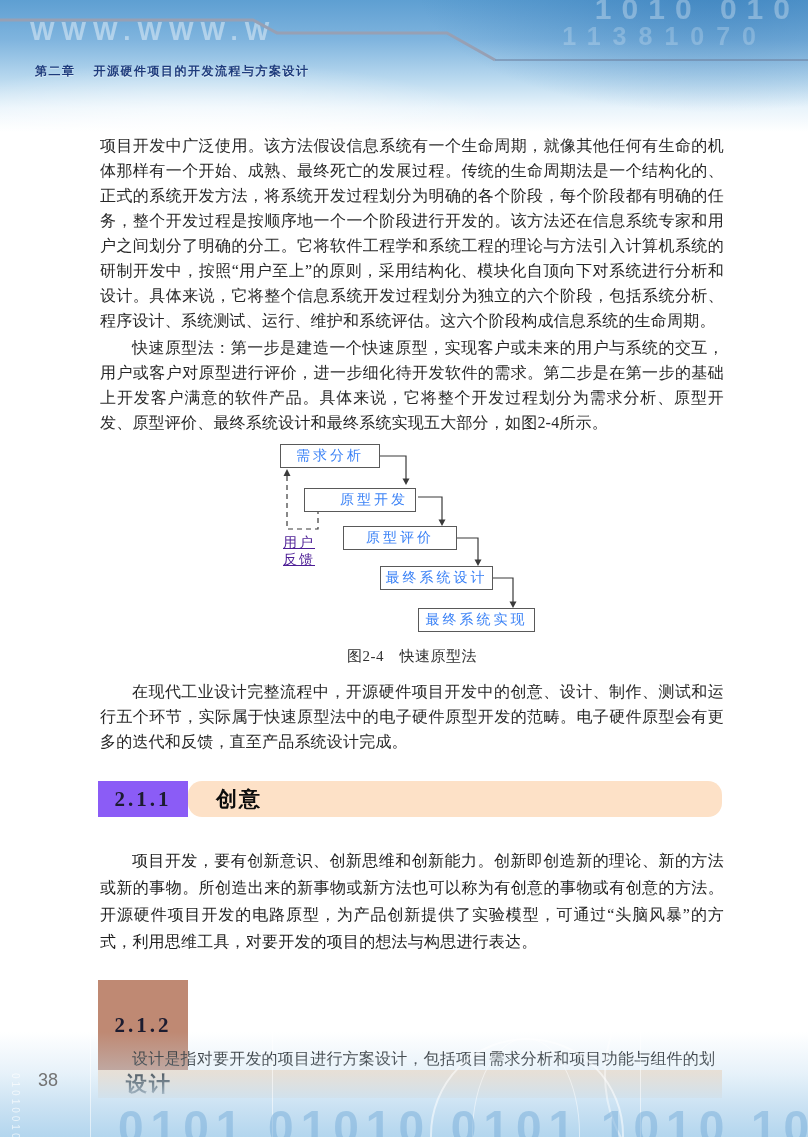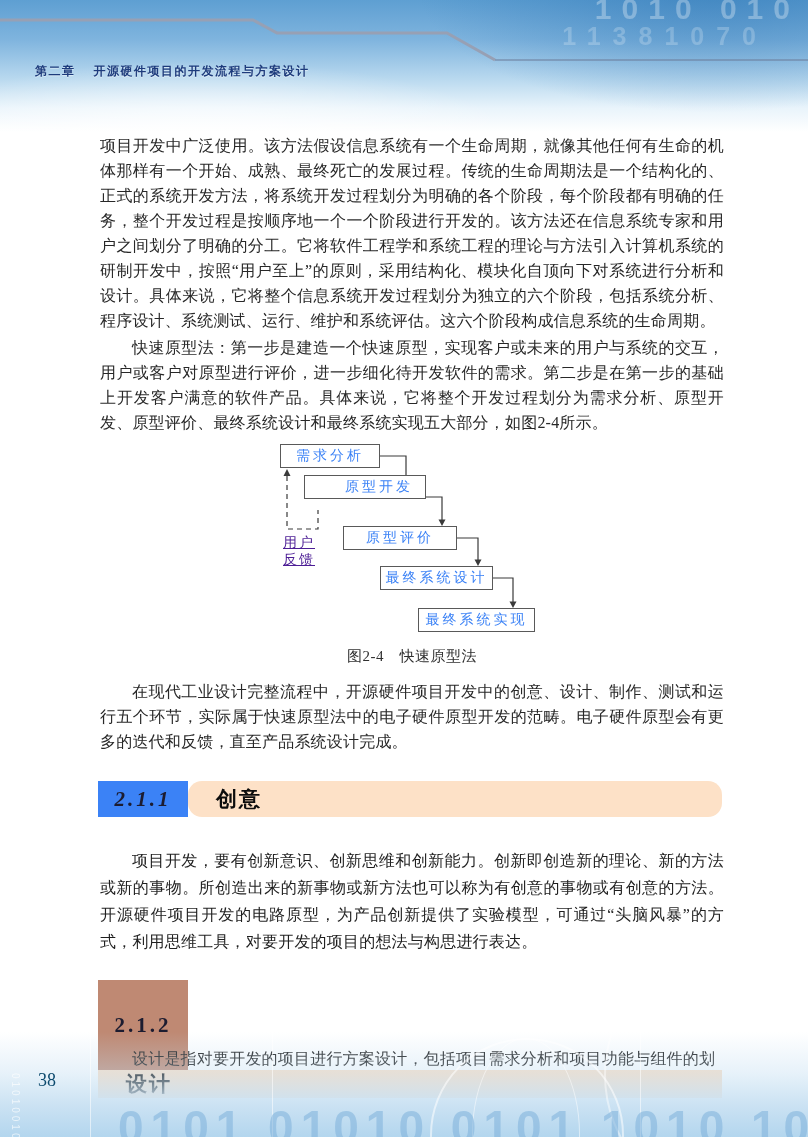--- a/index.html
+++ b/index.html
@@ -65,21 +65,21 @@
   
   .figure{position:relative;margin-top:7px;height:197px;}
   .figure svg{position:absolute;top:0;left:0;}
   .fbox{
     position:absolute;height:24px;box-sizing:border-box;
     border:1px solid #595959;background:#ffffff;
     display:flex;align-items:center;justify-content:center;
     font-size:14px;color:#3b82f6;letter-spacing:3px;
   }
   .fbox1{left:180px;top:2px;width:100px;}
-  .fbox2{left:204px;top:33px;width:122px;padding-left:28px;}
+  .fbox2{left:204px;top:46px;width:112px;padding-left:28px;}
   .fbox3{left:243px;top:84px;width:114px;}
   .fbox4{left:280px;top:124px;width:113px;}
   .fbox5{left:318px;top:166px;width:117px;}
   .feedback-label{
     position:absolute;left:183px;top:92px;
     font-size:14px;line-height:17px;color:#4c1d95;letter-spacing:2px;text-decoration:underline;
   }
   .fig-caption{
     margin-top:8px;text-align:center;
     font-size:15px;color:#2f2f2f;letter-spacing:0.5px;
@@ -135,30 +135,31 @@
   .ftr-globe::before{
     content:"";position:absolute;left:40px;top:-2px;width:106px;height:190px;
     border:1px solid rgba(255,255,255,0.5);border-radius:50%;
   }
   .ftr-arc{
     position:absolute;right:-60px;bottom:-70px;width:260px;height:260px;
     border:2px solid rgba(255,255,255,0.45);border-radius:50%;
   }
   .page-number{
     position:absolute;left:38px;top:1070px;z-index:5;
-    font-family:Liberation Serif, serif;
-    font-size:18px;color:#0c4a6e;
+    font-family:Liberation Sans, sans-serif;
+    font-size:18px;color:#737373;
   }
 </style>
 </head>
 <body>
 
 <div class="page">
 
   <div class="header-band">
+    <div class="hdr-www">WWW.WWW.W</div>
     <div class="hdr-digits-1">1010 010</div>
     <div class="hdr-digits-2">11381070</div>
     <svg class="hdr-line-svg" width="808" height="70">
       <path d="M0,20 H253 L277,33 H447 L495,60" fill="none" stroke="#97a0b4" stroke-width="3"></path>
       <path d="M495,60 H808" fill="none" stroke="#6b7a97" stroke-width="1.2"></path>
     </svg>
     <div class="chapter-row" style="color: rgb(29, 59, 124);">
       <span class="chap-label">第二章</span><span>开源硬件项目的开发流程与方案设计</span>
     </div>
   </div>
@@ -199,21 +200,21 @@
         <div>用户</div>
         <div>反馈</div>
       </div>
     </div>
 
     <div class="fig-caption">图2-4　快速原型法</div>
 
     <p class="para indent p3">在现代工业设计完整流程中，开源硬件项目开发中的创意、设计、制作、测试和运行五个环节，实际属于快速原型法中的电子硬件原型开发的范畴。电子硬件原型会有更多的迭代和反馈，直至产品系统设计完成。</p>
 
     <div class="section-band">
-      <div class="sec-num" style="background: #3b82f6; font-style: italic;">2.1.1</div>
+      <div class="sec-num" style="background: #8b5cf6;">2.1.1</div>
       <div class="sec-rest" style="background: rgb(253, 225, 199); border-radius: 14px;">
         <span class="sec-title">创意</span>
       </div>
     </div>
 
     <p class="para indent p4">项目开发，要有创新意识、创新思维和创新能力。创新即创造新的理论、新的方法或新的事物。所创造出来的新事物或新方法也可以称为有创意的事物或有创意的方法。开源硬件项目开发的电路原型，为产品创新提供了实验模型，可通过“头脑风暴”的方式，利用思维工具，对要开发的项目的想法与构思进行表达。</p>
 
     <div class="section-band second">
       <div class="sec-num" style="background: rgb(191, 137, 115);">2.1.2</div>
       <div class="sec-rest" style="background: rgb(253, 225, 199);">

